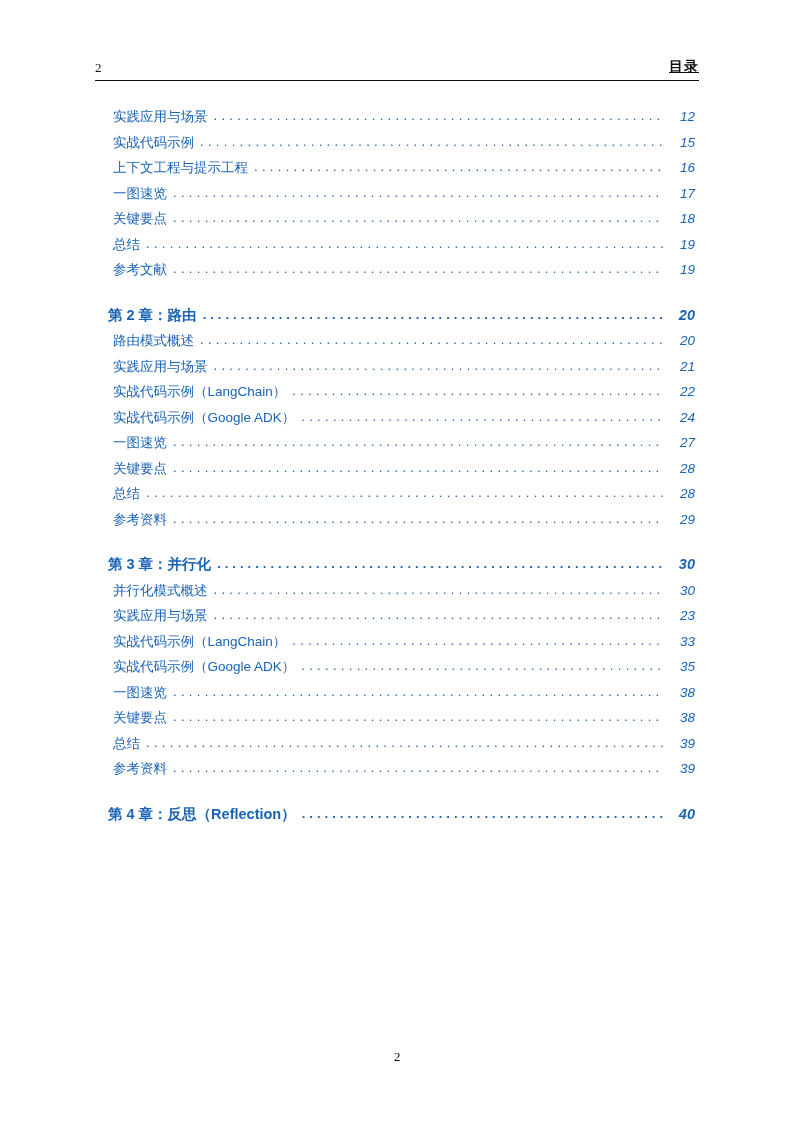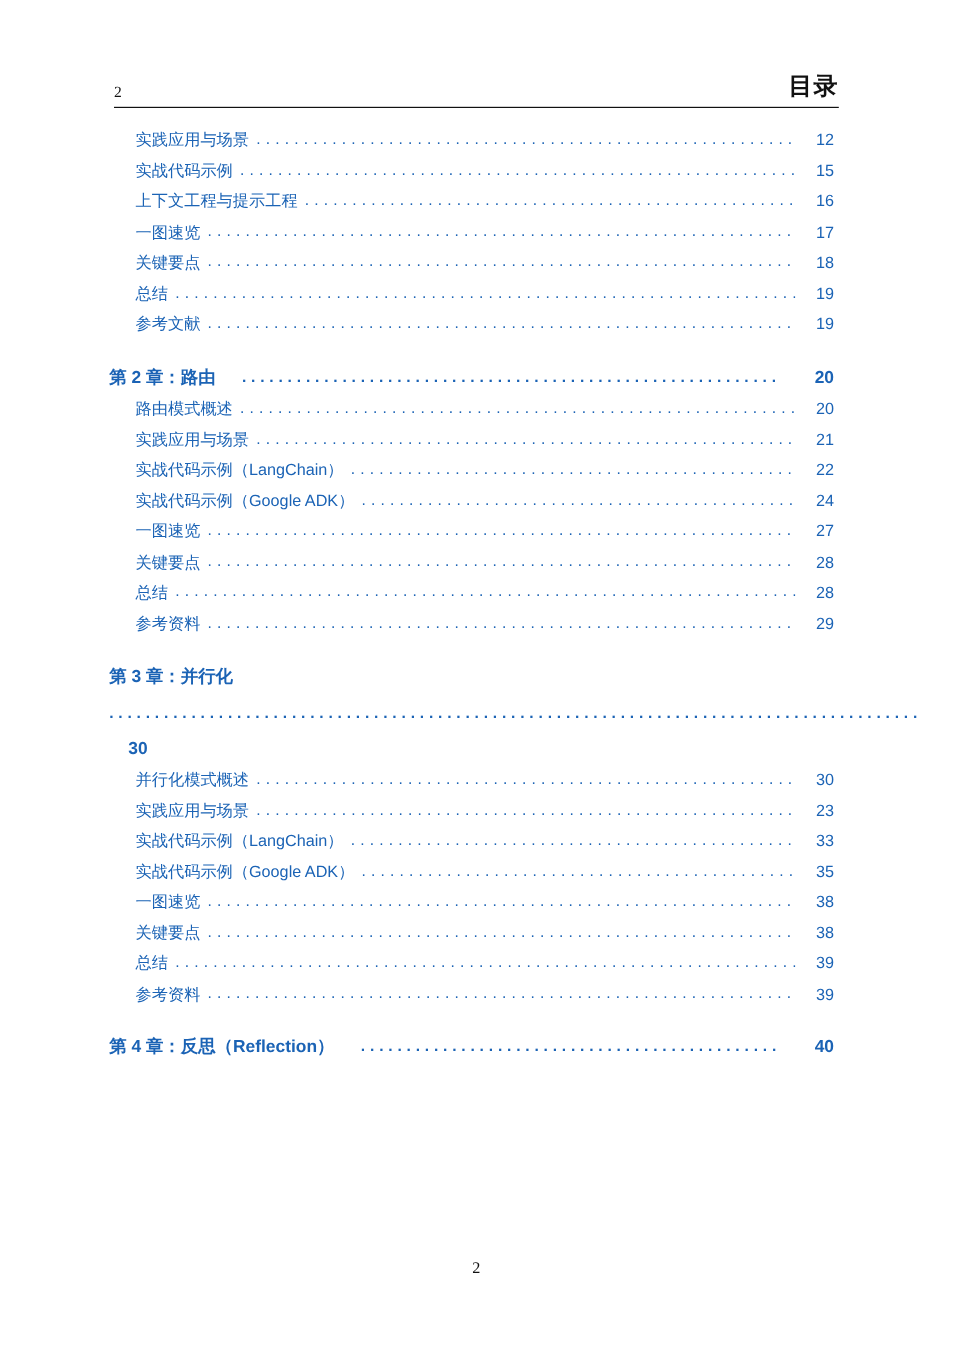--- a/index.html
+++ b/index.html
@@ -33,24 +33,25 @@
     padding-bottom: 4px;
     border-bottom: 1.1px solid #111111;
     box-sizing: border-box;
   }
   .header-left {
     font-size: 13px;
     color: #111111;
     font-family: "Liberation Serif", serif;
   }
   .header-right {
-    font-size: 20px;
+    font-size: 14px;
     color: #111111;
     font-weight: bold;
     letter-spacing: 1px;
+    text-decoration: underline;
   }
   
   .toc {
     position: absolute;
     top: 104px;
     left: 91px;
     width: 604px;
   }
   .toc-entry {
     display: flex;
@@ -71,27 +72,27 @@
     font-size: 13px;
     letter-spacing: 4.3px;
     color: #1b63b5;
     transform: translateY(-1px);
   }
   .toc-entry .pageno {
     flex: 0 0 auto;
     text-align: right;
     min-width: 26px;
     padding-left: 6px;
+    font-style: italic;
   }
   
   .lvl-chapter {
     font-weight: bold;
     font-size: 14.5px;
-    margin-left: 0px;
-    gap: 16px;
+    margin-left: 17px;
   }
   .lvl-chapter .dots {
     font-weight: bold;
     letter-spacing: 4.0px;
   }
   .lvl-section {
     margin-left: 22px;
     font-size: 13.5px;
   }
   .gap-chapter-before { height: 19px; }
@@ -227,21 +228,21 @@
       </div>
       <div class="row-wrap">
         <a class="toc-entry lvl-section" href="#" style="text-decoration: none; color: rgb(27, 99, 181);">
           <span class="label">参考资料</span>
           <span class="dots">.........................................................................................</span>
           <span class="pageno">29</span>
         </a>
       </div>
       <div class="gap-chapter-before"></div>
       <div class="row-wrap">
-        <a class="toc-entry lvl-chapter" href="#" style="text-decoration: none; color: rgb(27, 99, 181); flex-direction: column;">
+        <a class="toc-entry lvl-chapter" href="#" style="text-decoration: none; color: rgb(27, 99, 181);">
           <span class="label">第 3 章：并行化</span>
           <span class="dots">.........................................................................................</span>
           <span class="pageno">30</span>
         </a>
       </div>
       <div class="row-wrap">
         <a class="toc-entry lvl-section" href="#" style="text-decoration: none; color: rgb(27, 99, 181);">
           <span class="label">并行化模式概述</span>
           <span class="dots">.........................................................................................</span>
           <span class="pageno">30</span>

